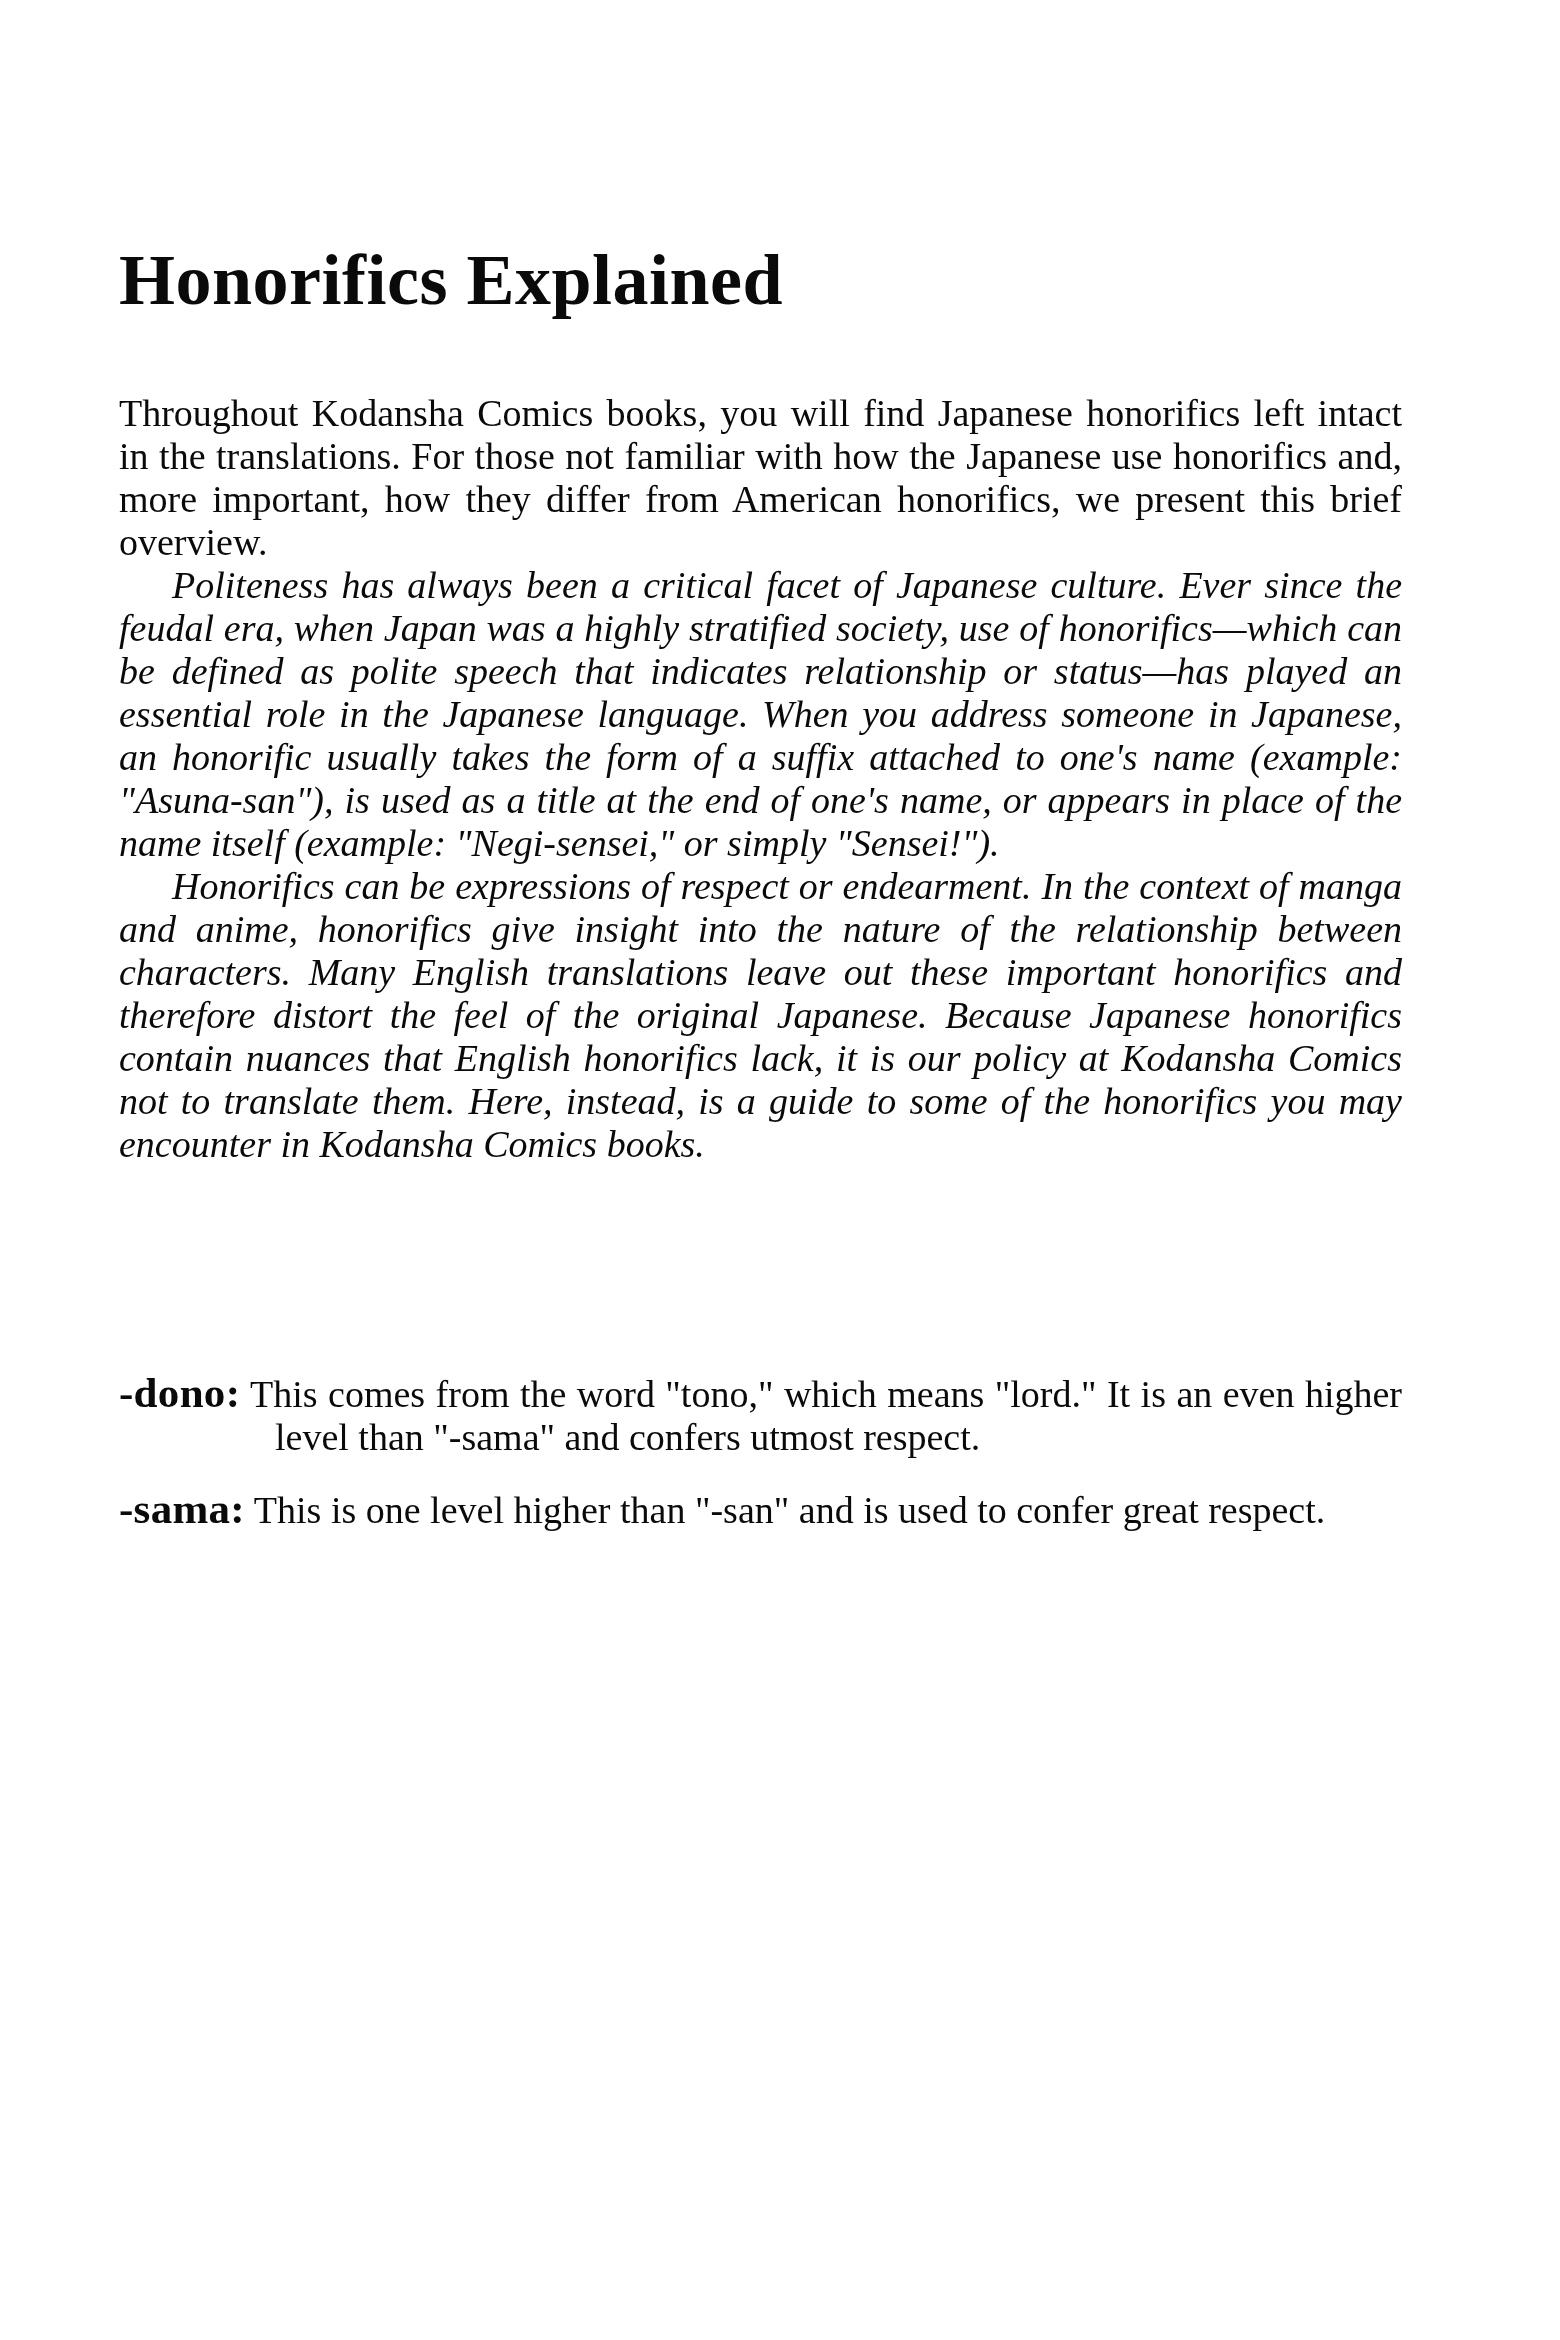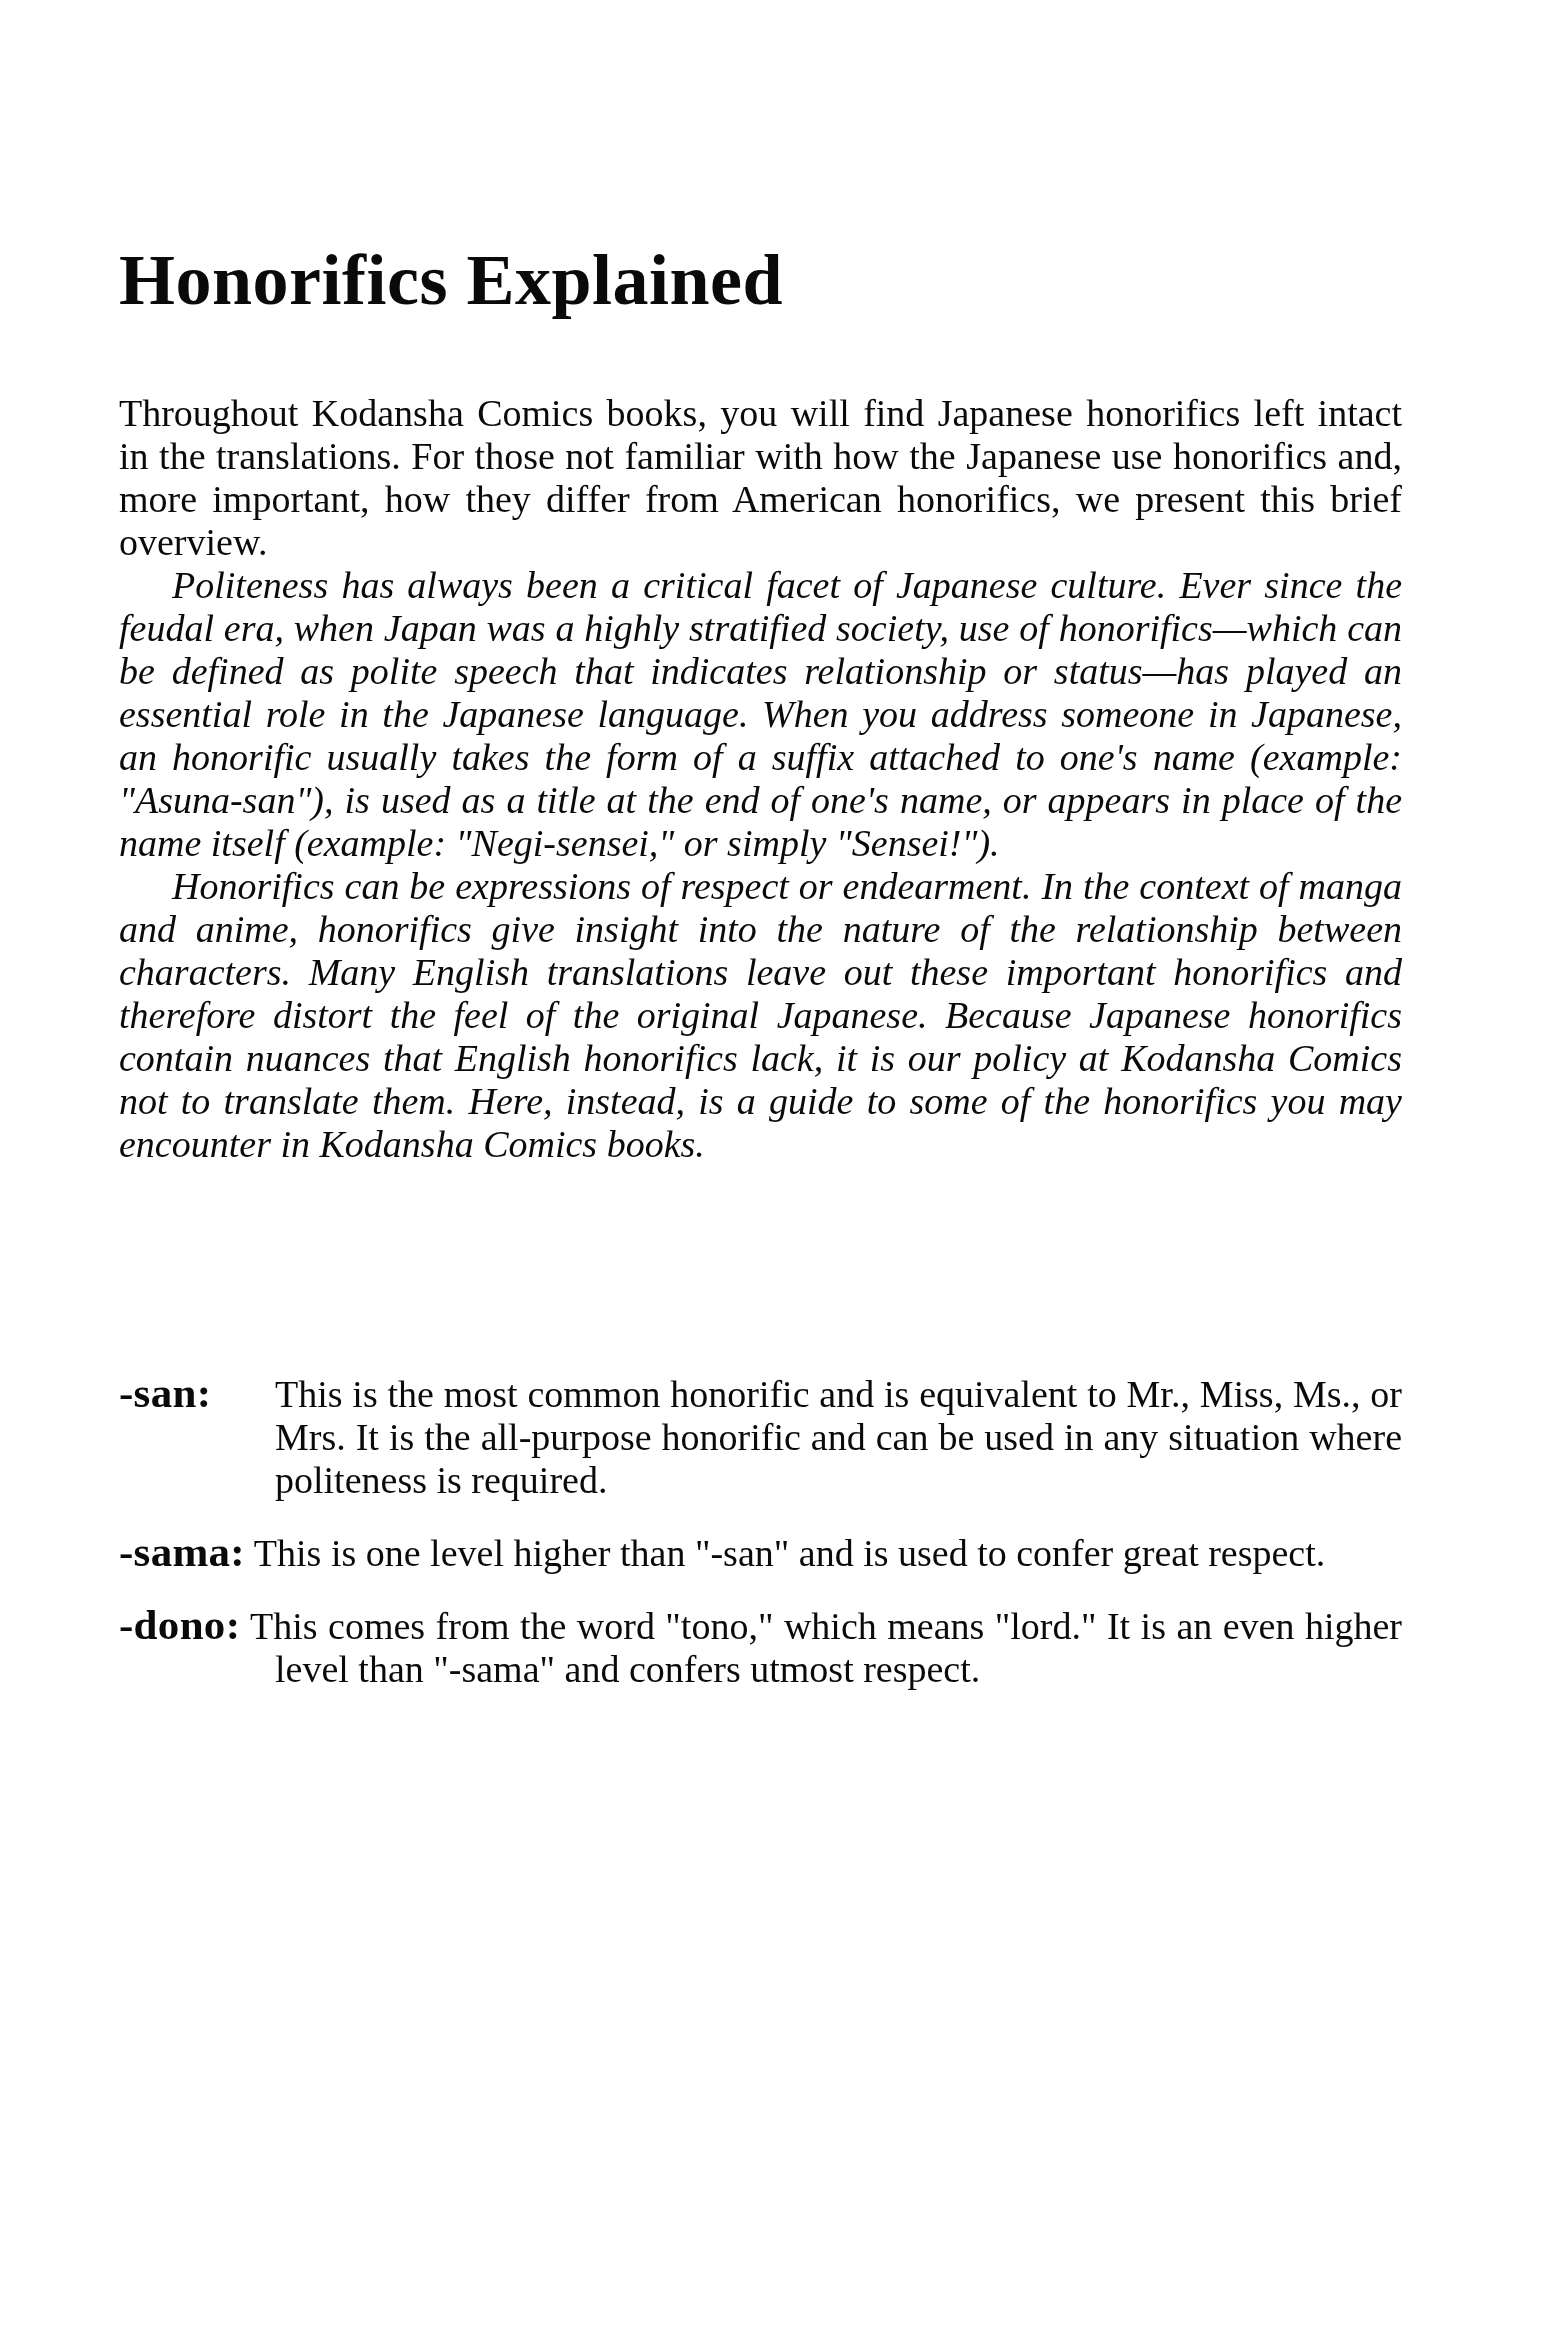--- a/index.html
+++ b/index.html
@@ -86,18 +86,17 @@
 <div class="page">
   <h1 class="title">Honorifics Explained</h1>
 
   <div class="body-text">
     <p>Throughout Kodansha Comics books, you will find Japanese hon­orifics left intact in the translations. For those not familiar with how the Japanese use honorifics and, more important, how they differ from American honorifics, we present this brief overview.</p>
     <p>Politeness has always been a critical facet of Japanese cul­ture. Ever since the feudal era, when Japan was a highly stratified society, use of honorifics—which can be defined as polite speech that indicates relationship or status—has played an essential role in the Japanese language. When you address someone in Japa­nese, an honorific usually takes the form of a suffix attached to one's name (example: "Asuna-san"), is used as a title at the end of one's name, or appears in place of the name itself (example: "Negi-sensei," or simply "Sensei!").</p>
     <p>Honorifics can be expressions of respect or endearment. In the context of manga and anime, honorifics give insight into the nature of the relationship between characters. Many English translations leave out these important honorifics and therefore distort the feel of the original Japanese. Because Japanese hon­orifics contain nuances that English honorifics lack, it is our pol­icy at Kodansha Comics not to translate them. Here, instead, is a guide to some of the honorifics you may encounter in Kodansha Comics books.</p>
   </div>
 
   <div class="glossary">
-    <p class="entry"><span class="term fixed">-san:</span><span class="def">This is the most common honorific and is equivalent to Mr., Miss, Ms., or Mrs. It is the all-purpose honorific and can be used in any situation where politeness is required.</span></p>
+    <p class="entry"><span class="term">-dono:</span> <span class="def">This comes from the word "tono," which means "lord." It is an even higher level than "-sama" and confers utmost respect.</span></p>
     <p class="entry"><span class="term">-sama:</span> <span class="def">This is one level higher than "-san" and is used to confer great respect.</span></p>
-    <p class="entry"><span class="term">-dono:</span> <span class="def">This comes from the word "tono," which means "lord." It is an even higher level than "-sama" and confers utmost respect.</span></p>
   </div>
 </div>
 
 
 </body></html>

